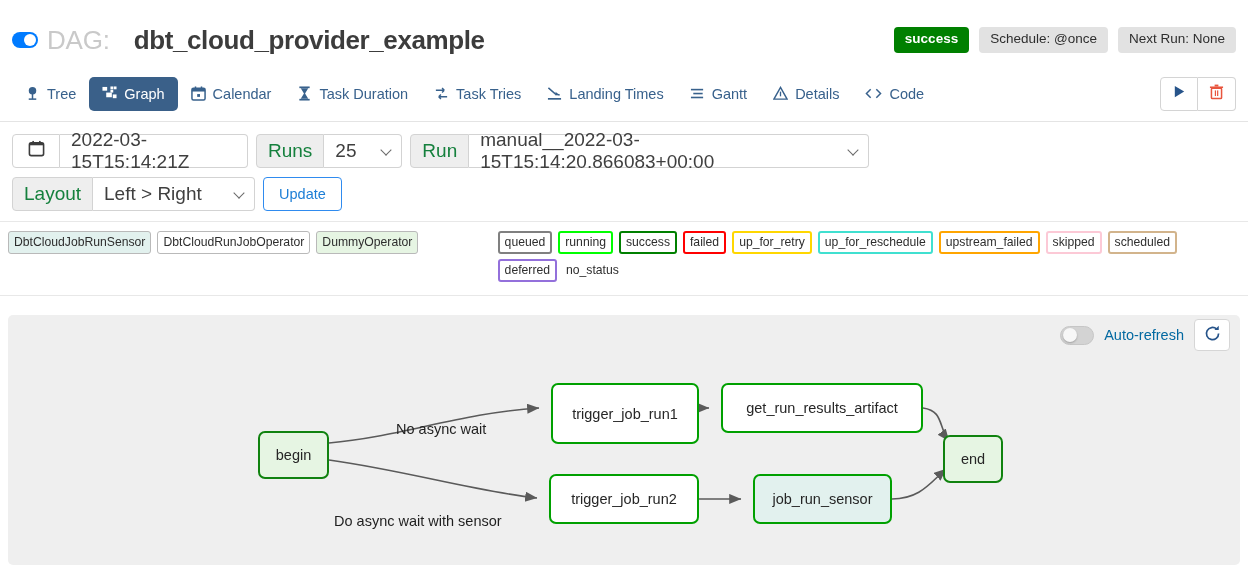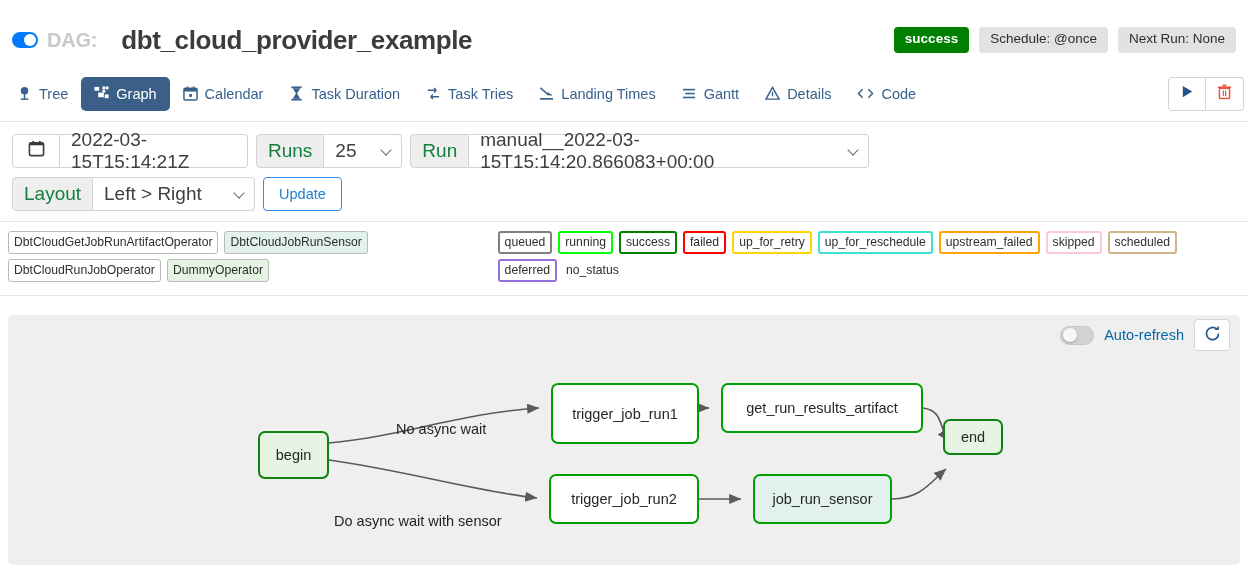--- a/index.html
+++ b/index.html
@@ -19,34 +19,34 @@
   }
   .dag-toggle {
     width: 26px; height: 16px; border-radius: 9px;
     background: #007bff; position: relative; flex: 0 0 auto;
     margin-right: 9px;
   }
   .dag-toggle::after {
     content: ""; position: absolute; top: 2px; right: 2px;
     width: 12px; height: 12px; border-radius: 50%; background: #fff;
   }
-  .dag-label { font-size: 20px; color: #c9c9c9; font-weight: 700; letter-spacing: -0.2px; }
+  .dag-label { font-size: 26px; color: #c9c9c9; font-weight: 400; letter-spacing: -0.2px; }
   .dag-title { font-size: 26px; color: #3c3c3c; font-weight: 700; margin-left: 24px; letter-spacing: -0.4px; }
   .header-spacer { flex: 1 1 auto; }
   .badge {
     font-size: 13.5px; border-radius: 4px; padding: 5px 11px 6px;
     background: #e2e2e2; color: #2e2e2e; margin-left: 10px; white-space: nowrap;
     line-height: 1.1;
   }
   .badge.success { background: #008000; color: #fff; font-weight: 600; }
 
   
   .tabs-row {
     display: flex; align-items: center;
-    padding: 0 4px; height: 56px;
+    padding: 0 12px; height: 56px;
     border-bottom: 1px solid #e4e4e4;
     position: relative;
   }
   .tab {
     display: flex; align-items: center; gap: 7px;
     font-size: 14.5px; color: #38618c;
     padding: 9px 13px; border-radius: 5px; cursor: pointer;
     white-space: nowrap;
   }
   .tab.active { background: #3a6089; color: #ffffff; }
@@ -333,21 +333,20 @@
       <div class="ctl addon">Layout</div>
       <div class="ctl sel sel-layout">Left &gt; Right</div>
     </div>
     <div class="btn-update">Update</div>
   </div>
 </div>
 
 <div class="legend">
   <div class="legend-row">
     <div class="legend-col-ops">
-      <span class="chip" style="background:#ffffff">DbtCloudGetJobRunArtifactOperator</span>
       <span class="chip" style="background:#e2f1ee">DbtCloudJobRunSensor</span>
       <span class="chip" style="background:#ffffff">DbtCloudRunJobOperator</span>
       <span class="chip" style="background:#e6f5e3">DummyOperator</span>
     </div>
     <div class="legend-col-states">
       <span class="chip state" style="border-color:#808080">queued</span>
       <span class="chip state" style="border-color:#00ff00">running</span>
       <span class="chip state" style="border-color:#008000">success</span>
       <span class="chip state" style="border-color:#ff0000">failed</span>
       <span class="chip state" style="border-color:#ffd700">up_for_retry</span>
@@ -401,20 +400,20 @@
       </div>
     <div class="node" style="left:713px;top:68px;width:202px;height:50px">
         <span>get_run_results_artifact</span>
       </div>
     <div class="node" style="left:541px;top:159px;width:150px;height:50px">
         <span>trigger_job_run2</span>
       </div>
     <div class="node sensor" style="left:745px;top:159px;width:139px;height:50px">
         <span>job_run_sensor</span>
       </div>
-    <div class="node dummy" style="left:935px;top:104px;width:60px;height:36px">
+    <div class="node dummy" style="left:935px;top:120px;width:60px;height:48px">
         <span>end</span>
       </div>
 
     <div class="edge-label" style="left:388px;top:106px">No async wait</div>
     <div class="edge-label" style="left:326px;top:198px">Do async wait with sensor</div>
   </div>
 </div>
 
 </body></html>

